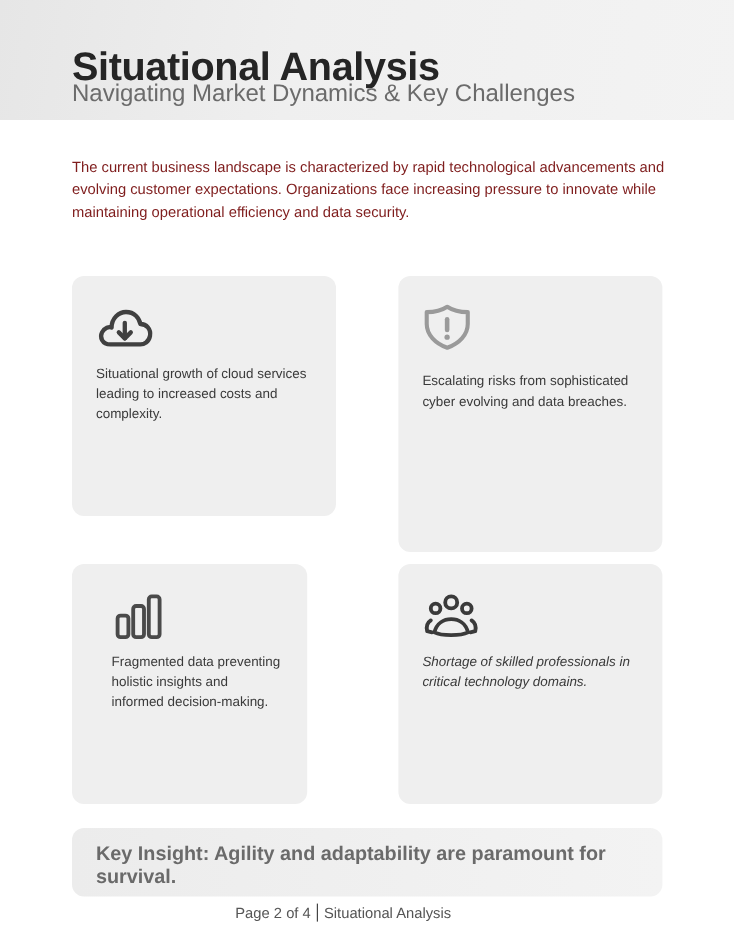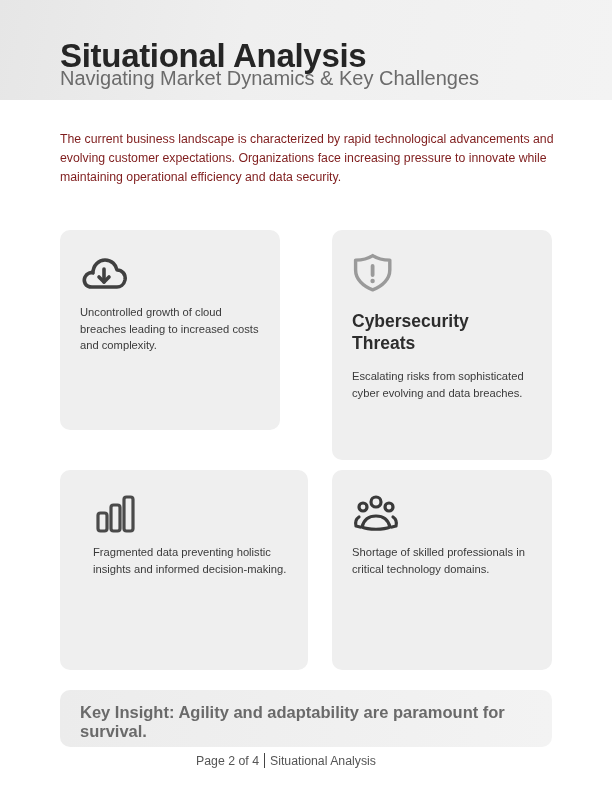--- a/index.html
+++ b/index.html
@@ -29,21 +29,21 @@
   }
   .card .icon { width: 48px; height: 44px; display: block; }
   .card h2 {
     margin: 0; font-size: 17.5px; font-weight: bold; color: #2d2d2d; line-height: 22px;
   }
   .card p {
     margin: 0; font-size: 11.2px; line-height: 16.6px; color: #3a3a3a;
   }
   .c1 { left: 60px; top: 230px; width: 220px; height: 200px; }
   .c2 { left: 332px; top: 230px; width: 220px; height: 230px; }
-  .c3 { left: 60px; top: 470px; width: 248px; height: 200px; padding-left: 33px; }
+  .c3 { left: 60px; top: 470px; width: 196px; height: 200px; padding-left: 33px; }
   .c4 { left: 332px; top: 470px; width: 220px; height: 200px; }
   .c1 h2, .c3 h2, .c4 h2 { position: absolute; left: 20px; top: 309px; }
   .insight {
     position: absolute; left: 60px; top: 690px; width: 492px; height: 57px;
     border-radius: 10px; box-sizing: border-box; padding: 13px 20px;
     background: linear-gradient(90deg, #ececec 0%, #f3f3f3 100%);
   }
   .insight p {
     margin: 0; font-size: 16.5px; font-weight: bold; color: #6a6a6a; line-height: 19px;
   }
@@ -63,30 +63,29 @@
 
 <p class="intro">The current business landscape is characterized by rapid technological advancements and evolving customer expectations. Organizations face increasing pressure to innovate while maintaining operational efficiency and data security.</p>
 
 <div class="card c1">
   <svg class="icon" viewBox="0 0 48 44" style="margin-top:2px;">
     <path d="M12 35 C5 35 3 29 5 25 C7 21 11 20 13 21 C13 13 19 8 25 8 C32 8 36 13 37 18 C42 18 46 22 45 28 C44 33 40 35 37 35 Z" fill="none" stroke="#404040" stroke-width="3.6" stroke-linejoin="round"></path>
     <line x1="24" y1="17" x2="24" y2="30" stroke="#404040" stroke-width="3.6" stroke-linecap="round"></line>
     <polyline points="19,25 24,30 29,25" fill="none" stroke="#404040" stroke-width="3.6" stroke-linecap="round" stroke-linejoin="round"></polyline>
   </svg>
   <h2 style="margin-top:14px;">Cloud Sprawl</h2>
-  <p style="margin-top:8px;">Uncontrolled growth of cloud breaches leading to increased costs and complexity.</p>
+  <p style="margin-top:8px;">Situational growth of cloud services leading to increased costs and complexity.</p>
 </div>
 
 <div class="card c2">
   <svg class="icon" viewBox="0 0 48 44" style="margin-top:2px;">
     <path d="M24 4 C18 8 11 9 5 9 L5 20 C5 30 13 38 24 42 C35 38 43 30 43 20 L43 9 C37 9 30 8 24 4 Z" transform="translate(0,0) scale(0.9) translate(-1,0)" fill="none" stroke="#9a9a9a" stroke-width="3.8" stroke-linejoin="round"></path>
     <line x1="20.6" y1="14" x2="20.6" y2="23" stroke="#9a9a9a" stroke-width="3.8" stroke-linecap="round"></line>
     <circle cx="20.6" cy="29" r="2.2" fill="#9a9a9a"></circle>
   </svg>
-  <h2 style="margin-top:14px;">Cybersecurity Threats</h2>
   <p style="margin-top:14px;">Escalating risks from sophisticated cyber evolving and data breaches.</p>
 </div>
 
 <div class="card c3">
   <svg class="icon" viewBox="0 0 48 44" style="margin-top:2px;">
     <rect x="5" y="21" width="9" height="18" rx="2.5" fill="none" stroke="#4a4a4a" stroke-width="3.2"></rect>
     <rect x="18" y="13" width="9" height="26" rx="2.5" fill="none" stroke="#4a4a4a" stroke-width="3.2"></rect>
     <rect x="31" y="5" width="9" height="34" rx="2.5" fill="none" stroke="#4a4a4a" stroke-width="3.2"></rect>
   </svg>
 
@@ -96,21 +95,21 @@
 <div class="card c4">
   <svg class="icon" viewBox="0 0 48 44" style="margin-top:2px;">
     <circle cx="24" cy="10" r="5" fill="none" stroke="#3a3a3a" stroke-width="3.2"></circle>
     <circle cx="11" cy="15" r="4" fill="none" stroke="#3a3a3a" stroke-width="3.2"></circle>
     <circle cx="37" cy="15" r="4" fill="none" stroke="#3a3a3a" stroke-width="3.2"></circle>
     <path d="M10 35 C12 27 18 24 24 24 C30 24 36 27 38 35 C32 38 16 38 10 35 Z" fill="none" stroke="#3a3a3a" stroke-width="3.2" stroke-linejoin="round"></path>
     <path d="M7 25 C4 27 3 30 4 34 L8 35" fill="none" stroke="#3a3a3a" stroke-width="3.2" stroke-linecap="round" stroke-linejoin="round"></path>
     <path d="M41 25 C44 27 45 30 44 34 L40 35" fill="none" stroke="#3a3a3a" stroke-width="3.2" stroke-linecap="round" stroke-linejoin="round"></path>
   </svg>
 
-  <p style="margin-top:8px;">Shortage of skilled professionals in critical technology domains.</p>
+  <p style="margin-top:8px;font-style:italic;">Shortage of skilled professionals in critical technology domains.</p>
 </div>
 
 <div class="insight">
   <p>Key Insight: Agility and adaptability are paramount for survival.</p>
 </div>
 
 <div class="footer">
   <span>Page 2 of 4</span><span class="sep"></span><span>Situational Analysis</span>
 </div>
 

